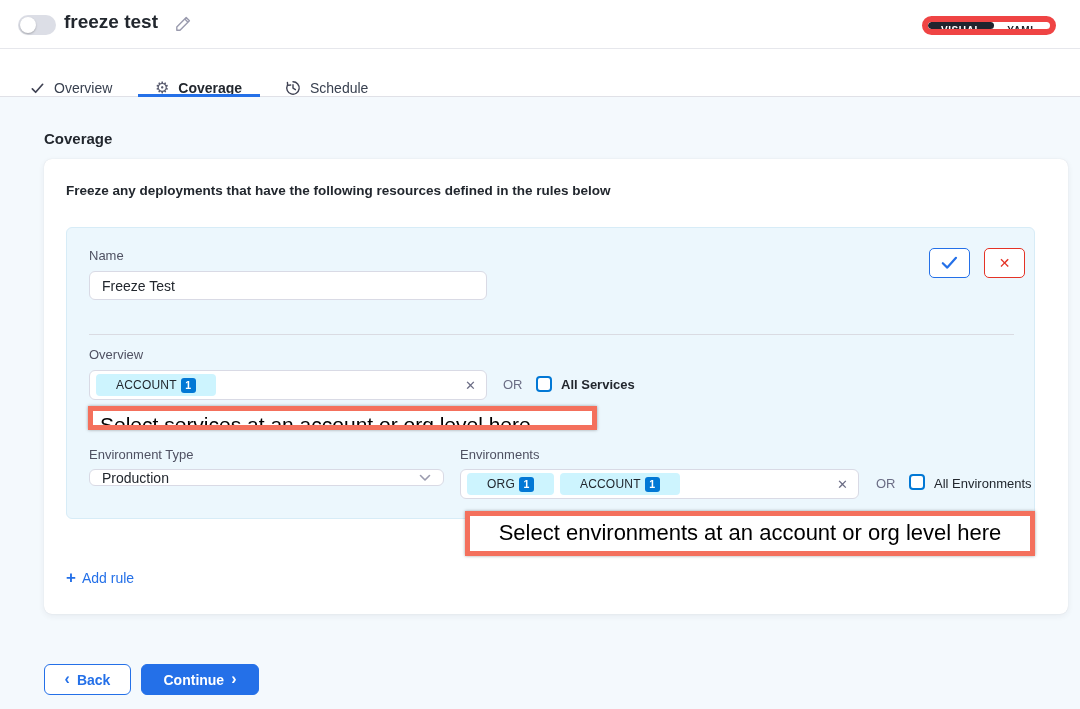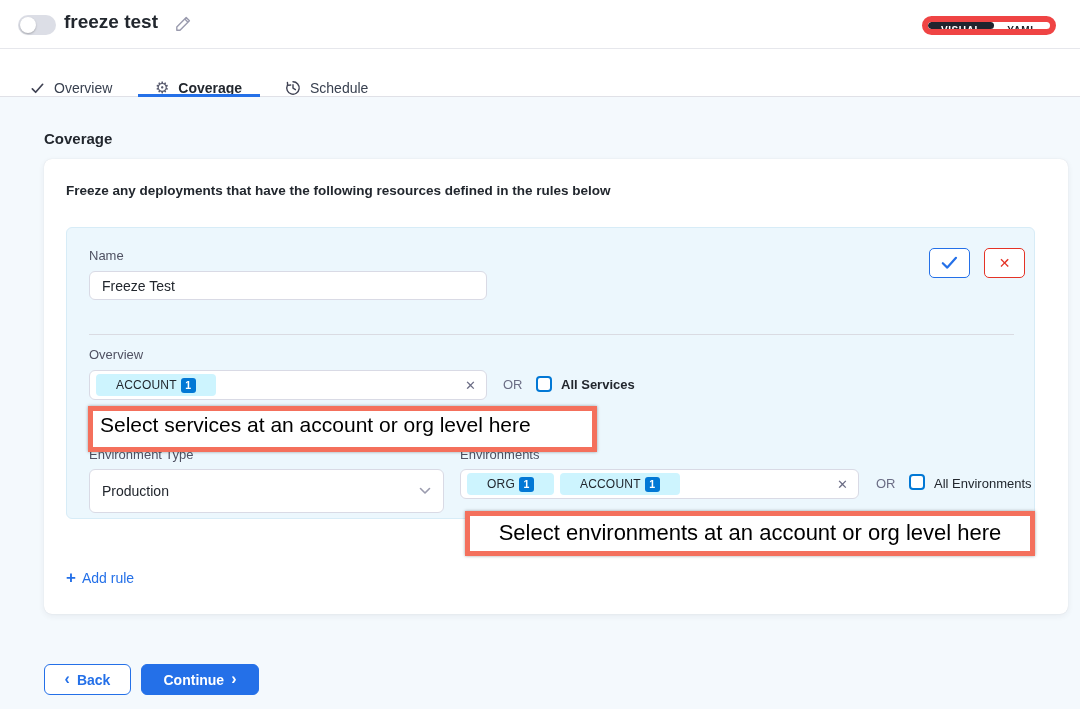--- a/index.html
+++ b/index.html
@@ -49,34 +49,34 @@
   .tag-count { display:inline-flex; align-items:center; justify-content:center; width:15px; height:15px; background:#0278d5; border-radius:3px; color:#fff; font-size:10.5px; font-weight:700; }
   .clear-x { position:absolute; right:10px; top:50%; transform:translateY(-50%); font-size:13px; color:#6b6d85; cursor:pointer; line-height:1; }
   .or-label { position:absolute; font-size:13px; font-weight:500; color:#6b6d85; }
   .or-services { left:436px; top:149px; }
   .checkbox { position:absolute; width:16px; height:16px; background:#fff; border:2px solid #0278d5; border-radius:4px; cursor:pointer; }
   .chk-services { left:469px; top:148px; }
   .all-label { position:absolute; font-size:13px; color:#22272e; }
   .all-services { left:494px; top:149px;font-weight:bold; }
 
   .lbl-envtype { left:22px; top:219px; }
-  .select { position:absolute; left:22px; top:241px; width:355px; height:44px; background:#fff; border:1px solid #d9dae5; border-radius:6px; display:flex; align-items:center; padding:0 12px; font-size:14px; color:#22272e; cursor:pointer; }
+  .select { position:absolute; left:22px; top:241px; width:355px; height:17px; background:#fff; border:1px solid #d9dae5; border-radius:6px; display:flex; align-items:center; padding:0 12px; font-size:14px; color:#22272e; cursor:pointer; }
   .select .chev { margin-left:auto; }
   .lbl-envs { left:393px; top:219px; }
   .inp-envs { left:393px; top:241px; width:399px; height:30px; }
   .or-envs { left:809px; top:248px; }
   .chk-envs { left:842px; top:246px; }
   .all-envs { left:867px; top:248px; }
 
   .add-rule { position:absolute; left:22px; top:410px; display:flex; align-items:center; gap:6px; color:#2470e8; font-size:14px; font-weight:500; cursor:pointer; }
   .add-rule .plus { font-size:17px; font-weight:700; line-height:1; }
 
   
   .annot { position:absolute; background:#fff; border:5px solid #f4705c; box-shadow:0 0 3px rgba(0,0,0,.35); color:#000; white-space:nowrap; z-index:6; padding:0 7px; overflow:hidden; }
-  .annot-1 { left:88px; top:309px; width:509px; height:46px; font-size:21px; line-height:27px; }
+  .annot-1 { left:88px; top:309px; width:509px; height:24px; font-size:21px; line-height:27px; }
   .annot-2 { left:465px; top:414px; width:570px; height:45px; font-size:22px; line-height:34px;text-align:center; }
 
   
   .btn { position:absolute; height:31px; border-radius:6px; display:flex; align-items:center; justify-content:center; gap:7px; font-size:14px; font-weight:700; cursor:pointer; }
   .btn-back { left:44px; top:567px; width:87px; background:#fff; border:1.5px solid #2470e8; color:#2470e8; }
   .btn-continue { left:141px; top:567px; width:118px; background:#2470e8; border:1.5px solid #2470e8; color:#fff; }
   .btn .chevg { font-size:16px; font-weight:700; line-height:1; margin-top:-1px; }
 
   svg { display:block; }
 </style>

